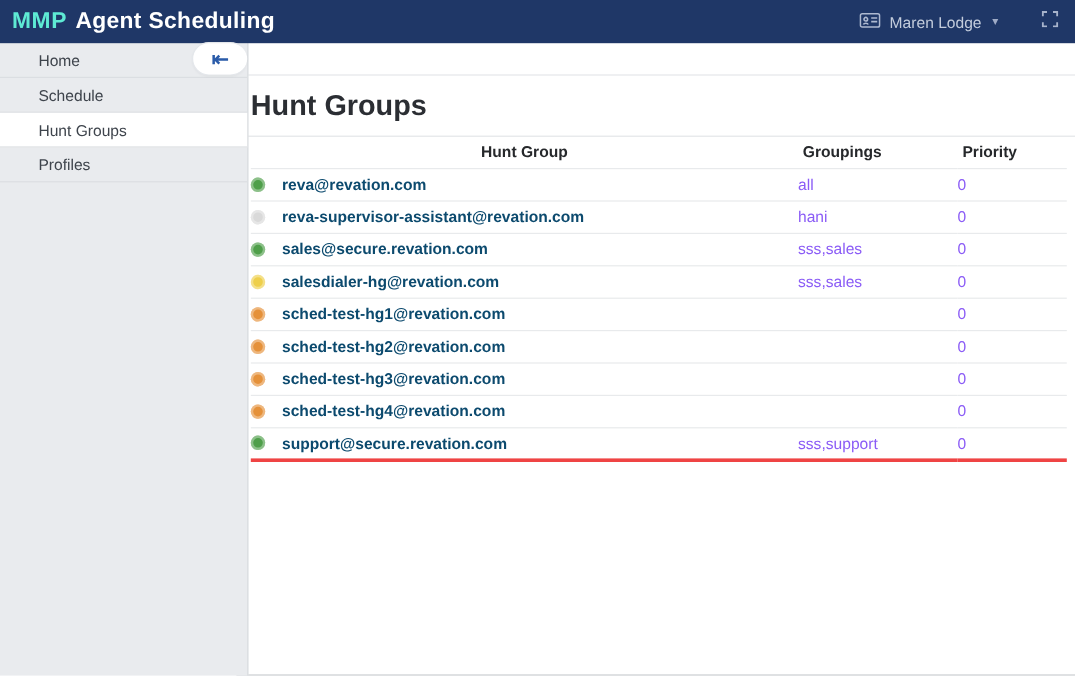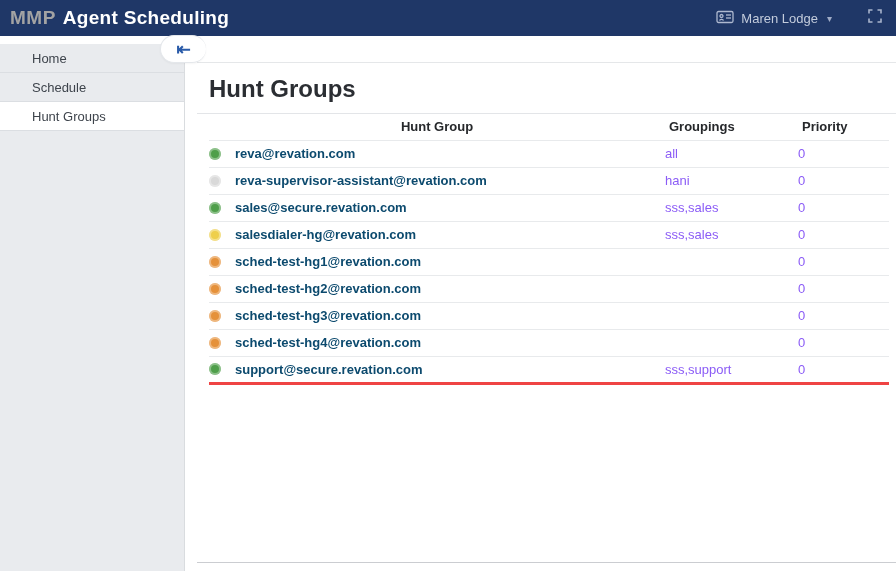--- a/index.html
+++ b/index.html
@@ -5,30 +5,30 @@
   * { margin:0; padding:0; box-sizing:border-box; }
   html,body { width:896px; height:573px; overflow:hidden; background:#fff;
               font-family:"Liberation Sans", sans-serif; }
   body { position:relative; }
 
   
   .topbar { position:absolute; left:0; top:0; width:896px; height:36px;
             background:#1f3767; display:flex; align-items:center;
             justify-content:space-between; padding:0 14px 0 10px; z-index:5; }
   .logo { display:flex; align-items:baseline; gap:7px; cursor:default; }
-  .logo-prefix { color:#a3a3a3; font-weight:800; font-size:19px; letter-spacing:.5px; }
+  .logo-prefix { color:#5eead4; font-weight:800; font-size:19px; letter-spacing:.5px; }
   .logo-title  { color:#ffffff; font-weight:800; font-size:19px; letter-spacing:.3px; }
   .topbar-right { display:flex; align-items:center; gap:36px; }
   .user-menu { display:flex; align-items:center; gap:7px; color:#c3ccdc;
                font-size:13px; cursor:pointer; }
   .user-menu .caret { font-size:10px; color:#9fabc6; margin-left:2px; }
   .icon-svg { display:block; }
 
   
-  .sidebar { position:absolute; left:0; top:44px; width:185px; height:527px;
+  .sidebar { position:absolute; left:0; top:36px; width:207px; height:527px;
              background:#e9ebee; border-right:1px solid #d9dcdf; z-index:1; }
   .side-item { height:29px; display:flex; align-items:center; padding-left:32px;
                font-size:13px; color:#3e444c; border-bottom:1px solid #dbdee2;
                cursor:pointer; }
   .side-item.active { background:#ffffff; }
 
   
   .collapse-btn { position:absolute; left:160px; top:35px; width:46px; height:28px;
                   background:#fff; border:1px solid #e4e7eb; border-right:none;
                   border-radius:14px; display:flex; align-items:center;
@@ -94,20 +94,21 @@
         <path d="M4.5 13 H1 V9.5"></path>
       </svg>
     </span>
   </div>
 </div>
 
 <div class="sidebar">
   <div class="side-item">Home</div>
   <div class="side-item">Schedule</div>
   <div class="side-item active">Hunt Groups</div>
+  <div class="side-item">Profiles</div>
 </div>
 
 <div class="collapse-btn">
   <span>⇤</span>
 </div>
 
 <div class="main">
   <div class="toolbar-strip"></div>
   <div class="page-header">
     <div class="page-title">Hunt Groups</div>

